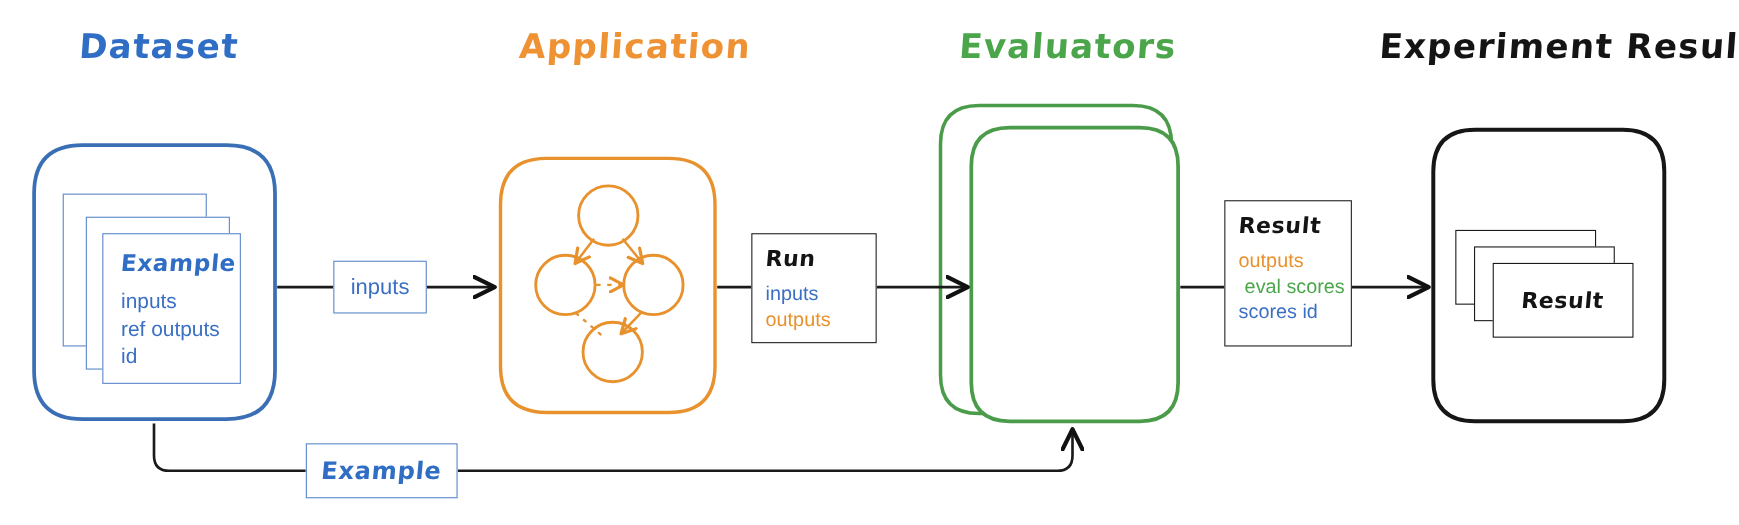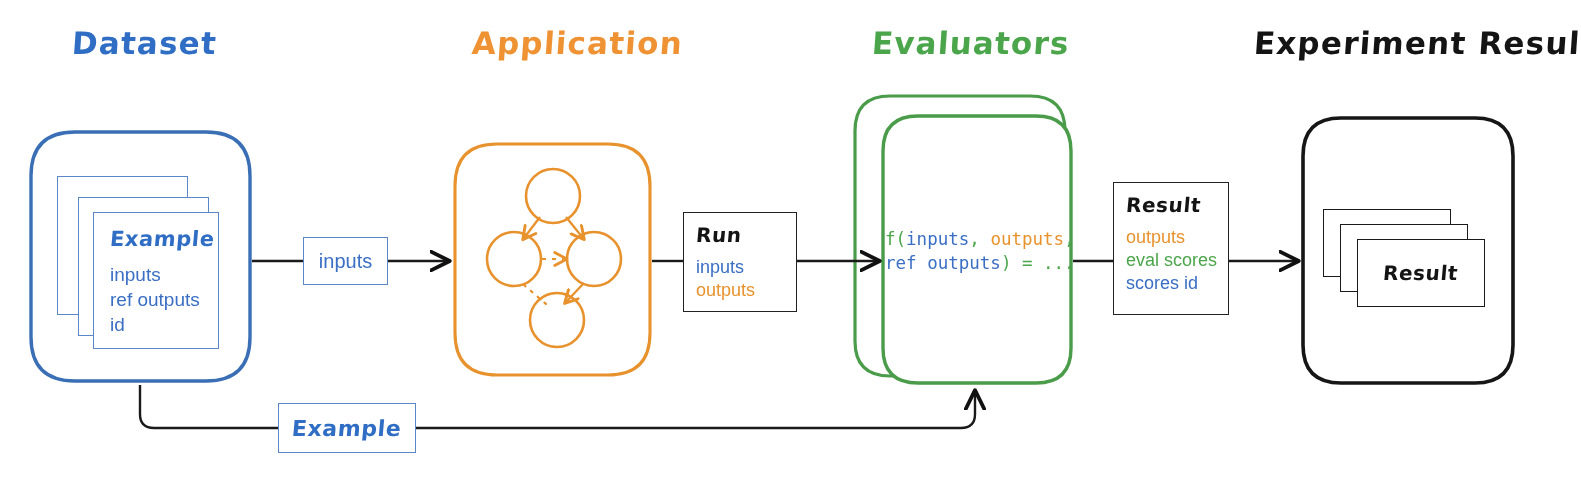--- a/index.html
+++ b/index.html
@@ -102,21 +102,21 @@
     margin-bottom: 9px;
   }
   .kv-row {
     font-size: 18px;
     line-height: 23px;
     font-family: "Liberation Sans", sans-serif;
     display: block;
   }
   .c-blue   { color: #3a6fc4; }
   .c-orange { color: #e8922e; }
-  .c-green  { color: #4ba64b; }
+  .c-green  { color: #4ba64b; text-align: center; }
 
   
   .eval-code {
     position: absolute;
     font-family: "DejaVu Sans Mono", monospace;
     font-size: 17.5px;
     line-height: 24px;
     white-space: pre;
   }
   .code-green  { color: #4ba64b; }
@@ -242,21 +242,20 @@
   <div class="mini-box" style="left:303px; top:237px; width:85px; height:48px;">
     <span class="mini-box-label">inputs</span>
   </div>
 
   <div class="kv-box" style="left:683px; top:212px; width:114px; height:100px;">
     <span class="hw kv-title">Run</span>
     <span class="kv-row c-blue">inputs</span>
     <span class="kv-row c-orange">outputs</span>
   </div>
 
-  <div class="eval-code" style="left:885px; top:227px;"><span class="code-green">f(</span><span class="code-blue">inputs</span><span class="code-green">, </span><span class="code-orange">outputs</span><span class="code-green">,</span><br><span class="code-blue">ref outputs</span><span class="code-green">) = ...</span></div>
 
   <div class="kv-box" style="left:1113px; top:182px; width:116px; height:133px;">
     <span class="hw kv-title">Result</span>
     <span class="kv-row c-orange">outputs</span>
     <span class="kv-row c-green">eval scores</span>
     <span class="kv-row c-blue">scores id</span>
   </div>
 
   <div class="res-card" style="left:1323px; top:209px; width:128px; height:68px;"></div>
   <div class="res-card" style="left:1340px; top:224px; width:128px; height:68px;"></div>

